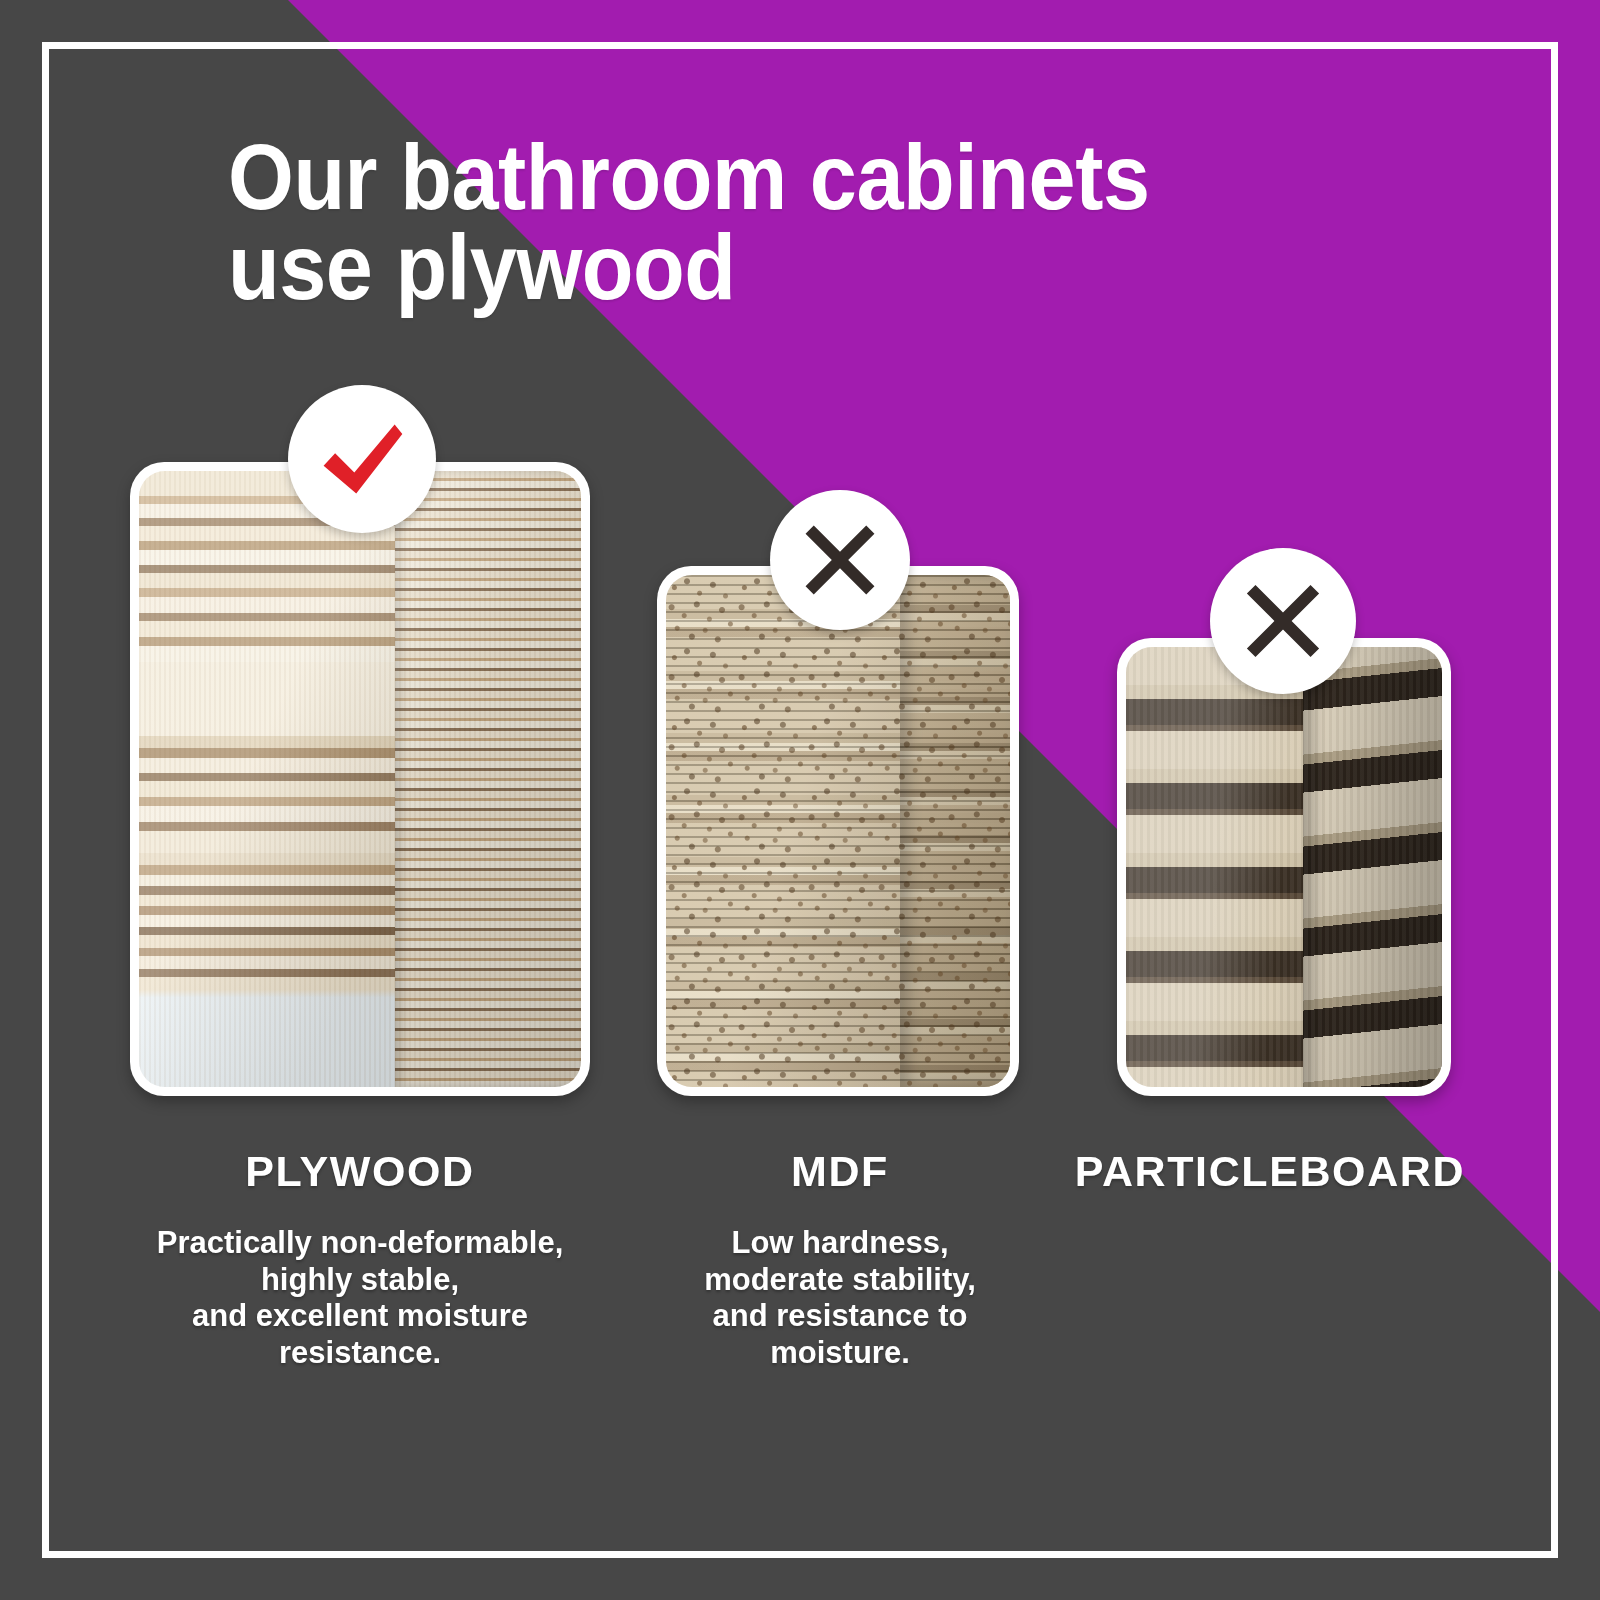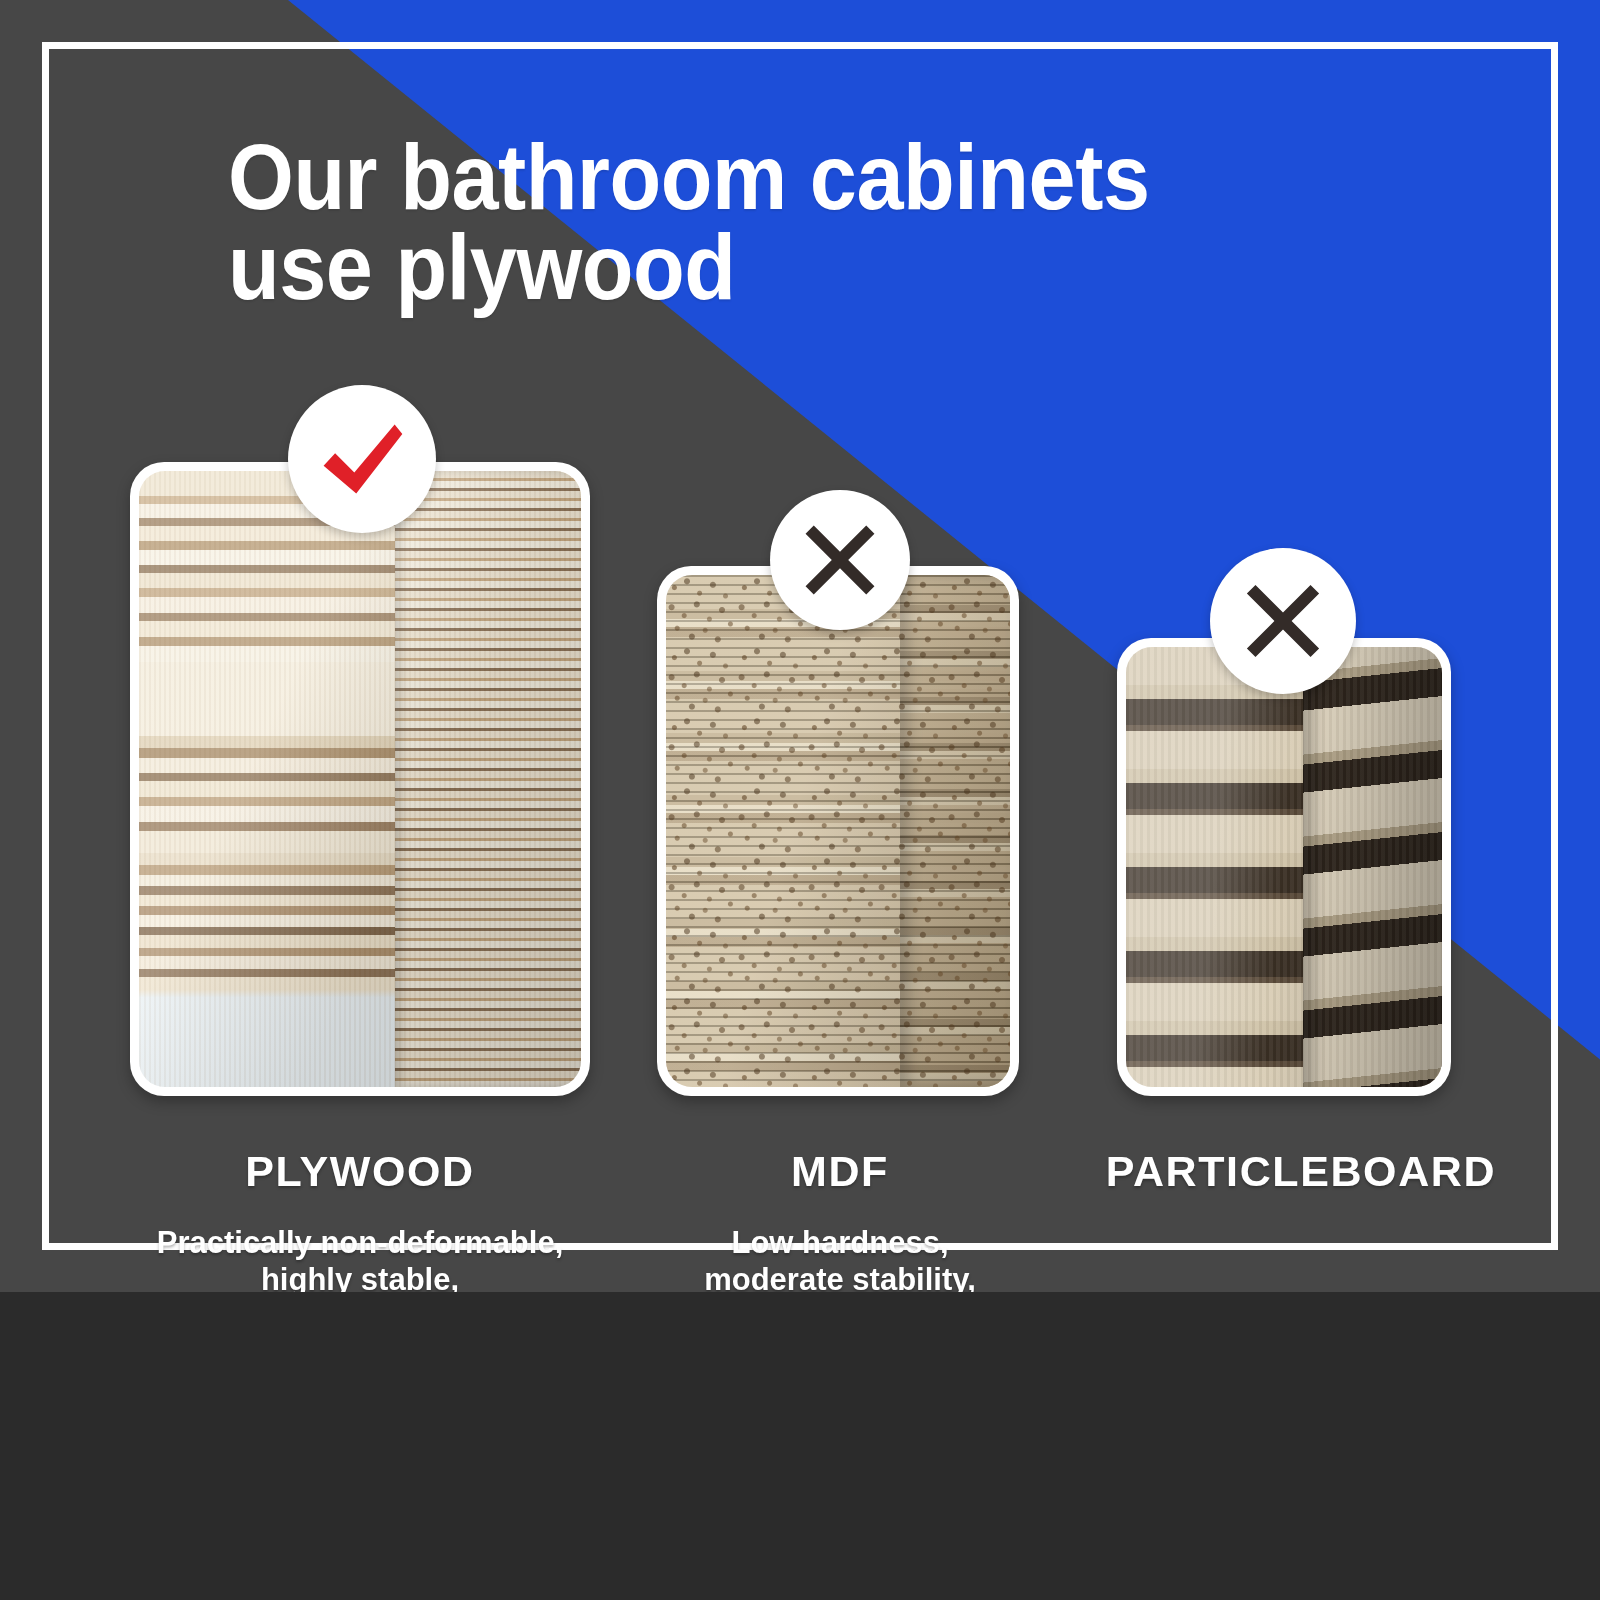--- a/index.html
+++ b/index.html
@@ -1,23 +1,23 @@
 <!DOCTYPE html>
 <html><head>
 <meta charset="utf-8">
 <title>Plywood Comparison Infographic</title>
 <style>
   html,body{margin:0;padding:0;background:#2b2b2b;}
   body{font-family:"Liberation Sans",sans-serif;}
 
   #poster{
     position:relative;
-    width:1600px;height:1292px;
+    width:1600px;height:1600px;
     overflow:hidden;
-    background:#1d4ed8;
+    background:#a21caf;
   }
 
   
   .bg-dark-wedge{
     position:absolute;inset:0;
     background:#474747;
     clip-path:polygon(0% 0%, 18% 0%, 100% 82%, 100% 100%, 0% 100%);
     z-index:1;
   }
 
@@ -253,21 +253,21 @@
   .caption .m-desc{
     font-size:31px;
     font-weight:700;
     line-height:1.18;
     margin:0;
     white-space:pre-line;
     text-shadow:0 2px 3px rgba(0,0,0,.30);
   }
   .cap-1{left:60px;top:1148px;width:600px;}
   .cap-2{left:672px;top:1148px;width:336px;}
-  .cap-3{left:1051px;top:1148px;width:500px;}
+  .cap-3{left:1020px;top:1148px;width:500px;}
 </style>
 </head>
 <body>
 
 <div id="poster">
 
   <div class="bg-dark-wedge"></div>
 
   <div class="frame"></div>
 

